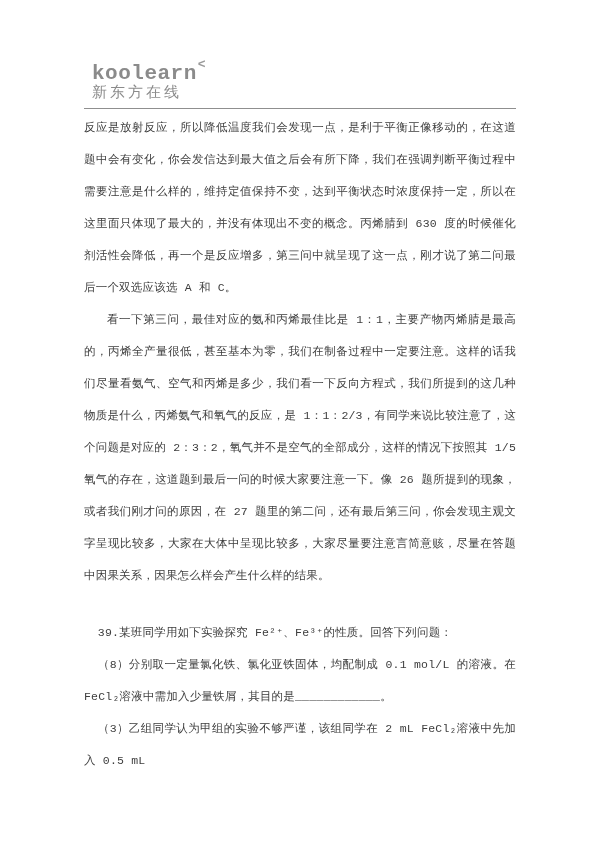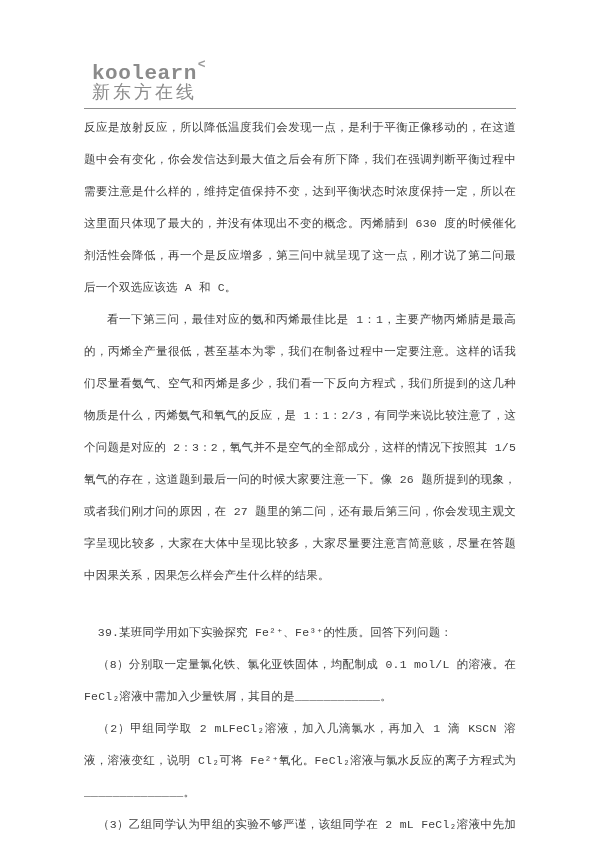--- a/index.html
+++ b/index.html
@@ -34,21 +34,21 @@
   .logo-chevron {
     display: inline-block;
     font-size: 13px;
     font-weight: bold;
     color: #9a9a9a;
     vertical-align: super;
     transform: translateY(-3px);
     margin-left: 1px;
   }
   .logo-cn {
-    font-size: 18px;
+    font-size: 15px;
     color: #8b8b8b;
     letter-spacing: 3px;
     line-height: 15px;
     margin-top: 2px;
   }
   .header-divider {
     height: 0;
     border-bottom: 1.5px solid #8f8f8f;
     margin-top: 7px;
   }
@@ -95,19 +95,18 @@
   </div>
 
   <div class="content">
 
     <p class="para">反应是放射反应，所以降低温度我们会发现一点，是利于平衡正像移动的，在这道题中会有变化，你会发信达到最大值之后会有所下降，我们在强调判断平衡过程中需要注意是什么样的，维持定值保持不变，达到平衡状态时浓度保持一定，所以在这里面只体现了最大的，并没有体现出不变的概念。丙烯腈到 630 度的时候催化剂活性会降低，再一个是反应增多，第三问中就呈现了这一点，刚才说了第二问最后一个双选应该选 A 和 C。</p>
     <p class="para indent2">看一下第三问，最佳对应的氨和丙烯最佳比是 1：1，主要产物丙烯腈是最高的，丙烯全产量很低，甚至基本为零，我们在制备过程中一定要注意。这样的话我们尽量看氨气、空气和丙烯是多少，我们看一下反向方程式，我们所提到的这几种物质是什么，丙烯氨气和氧气的反应，是 1：1：2/3，有同学来说比较注意了，这个问题是对应的 2：3：2，氧气并不是空气的全部成分，这样的情况下按照其 1/5 氧气的存在，这道题到最后一问的时候大家要注意一下。像 26 题所提到的现象，或者我们刚才问的原因，在 27 题里的第二问，还有最后第三问，你会发现主观文字呈现比较多，大家在大体中呈现比较多，大家尽量要注意言简意赅，尽量在答题中因果关系，因果怎么样会产生什么样的结果。</p>
 
     <div class="exam-section">
       <p class="para q">39.某班同学用如下实验探究 Fe²⁺、Fe³⁺的性质。回答下列问题：</p>
       <p class="para q">（8）分别取一定量氯化铁、氯化亚铁固体，均配制成 0.1 mol/L 的溶液。在 FeCl₂溶液中需加入少量铁屑，其目的是____________。</p>
-      <p class="para q">（2）甲组同学取 2 mLFeCl₂溶液，加入几滴氯水，再加入 1 滴 KSCN 溶液，溶液变红，说明 Cl₂可将 Fe²⁺氧化。FeCl₂溶液与氯水反应的离子方程式为______________。</p>
       <p class="para q">（3）乙组同学认为甲组的实验不够严谨，该组同学在 2 mL FeCl₂溶液中先加入 0.5 mL</p>
     </div>
 
   </div>
 
 </div>
 
 </body></html>

